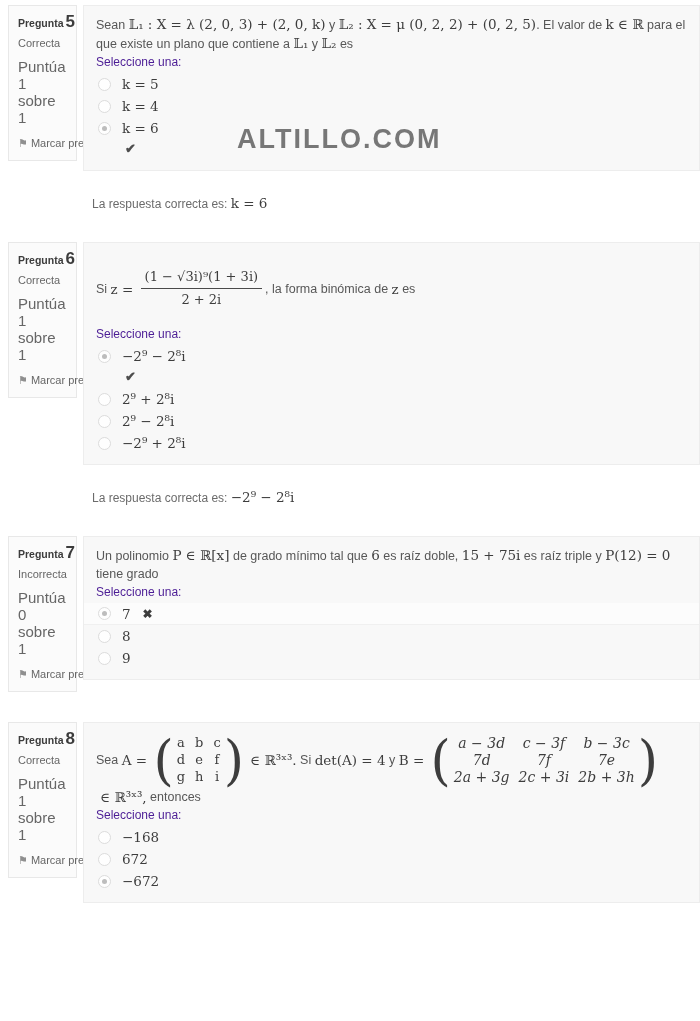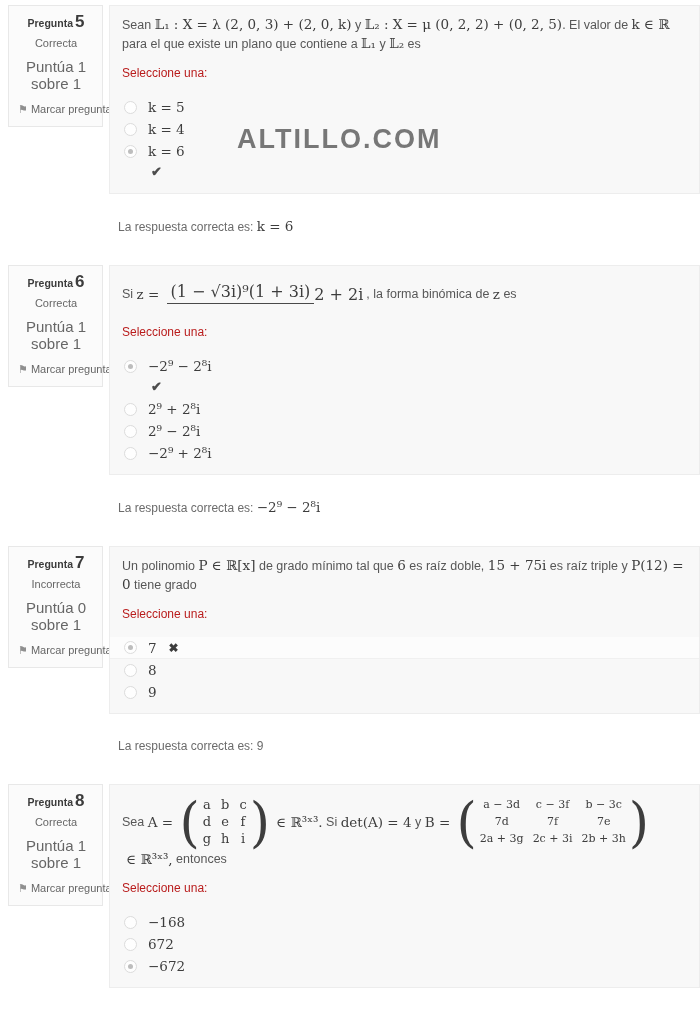--- a/index.html
+++ b/index.html
@@ -8,25 +8,24 @@
     width: 700px;
     background: #ffffff;
     font-family: "Liberation Sans", sans-serif;
     position: relative;
     padding: 5px 0 8px 0;
   }
   .que { display: flex; align-items: flex-start; margin: 0 0 30px 8px; }
 
   
   .info {
-    width: 95px; flex: none;
+    width: 69px; flex: none;
     background: #fbfbfb;
     border: 1px solid #e8e8e8;
     padding: 7px 8px 10px 9px;
-    text-align: center;
   }
   .qtitle { margin: 0 0 5px 0; color: #3c3c3c; line-height: 18px; }
   .qword { font-size: 10.5px; font-weight: bold; }
   .qnum  { font-size: 17px;  font-weight: bold; margin-left: 2px; }
   .state { font-size: 11px; color: #666; margin-bottom: 9px; }
   .grade { font-size: 15px; color: #666; margin-bottom: 11px; }
   .flag  { font-size: 11px; color: #666; cursor: pointer; white-space: nowrap; }
   .flag-ico { color: #8f8f8f; font-size: 11px; margin-right: 3px; }
 
   
@@ -35,22 +34,22 @@
     background: #f8f8f8;
     border: 1px solid #ededed;
     padding: 9px 12px 10px 12px;
   }
   .qtext { font-size: 12.5px; color: #575757; line-height: 18px; }
   .math  { font-family: "DejaVu Serif", serif; font-size: 13.5px; color: #3d3d3d; }
   .qrow  { display: flex; align-items: center; flex-wrap: wrap; }
   .qrow > span { white-space: pre; }
   .qline2 { margin-top: 3px; }
 
-  .prompt { font-size: 12px; color: #b91c1c; margin-top: 13px; }
-  .answerlist { margin-top: 16px; }
+  .prompt { font-size: 12px; color: #4c1d95; margin-top: 2px; }
+  .answerlist { margin-top: 4px; }
   .opt { display: flex; align-items: center; min-height: 22px; padding-left: 2px; }
   .radio {
     width: 13px; height: 13px; border-radius: 50%;
     border: 1px solid #dcdcdc; background: #fefefe;
     flex: none; margin-right: 11px; position: relative; cursor: pointer;
   }
   .radio.checked::after {
     content: ""; position: absolute; left: 3px; top: 3px; right: 3px; bottom: 3px;
     border-radius: 50%; background: #bdbdbd;
   }
@@ -60,33 +59,33 @@
   .cross { color: #3c3c3c; font-size: 12px; font-weight: bold; margin-left: 12px; }
   .row-incorrect {
     background: #fcfcfc; border-bottom: 1px solid #f0f0f0;
     margin: 0 -12px; padding: 0 12px 0 14px;
   }
 
   .outcome { margin: 24px 0 0 9px; font-size: 12px; color: #6b6b6b; line-height: 16px; }
   .outcome .math { font-size: 13.5px; }
 
   
-  .frac { display: inline-flex; flex-direction: row; align-items: center;
-          font-family: "DejaVu Serif", serif; font-size: 16px; color: #3d3d3d; margin: 8px 3px; }
+  .frac { display: inline-flex; flex-direction: column; align-items: center;
+          font-family: "DejaVu Serif", serif; font-size: 13px; color: #3d3d3d; margin: 16px 3px; }
   .frac .num { padding: 0 4px 2px 4px; border-bottom: 1px solid #4a4a4a; }
   .frac .den { padding-top: 2px; }
 
   
   .matrix { display: inline-flex; align-items: center; margin: 0 2px; }
   .paren { font-family: "DejaVu Serif", serif; font-size: 52px; line-height: 56px;
            color: #3d3d3d; transform: scaleY(1.04); }
   .mgrid { display: grid; grid-auto-rows: 17px; align-items: center; text-align: center;
            font-family: "DejaVu Serif", serif; font-size: 13px; color: #3d3d3d; margin: 0 3px; }
   .mgrid-a { grid-template-columns: repeat(3, auto); column-gap: 10px; }
-  .mgrid-b { grid-template-columns: repeat(3, auto); column-gap: 9px; font-size: 11px; }
+  .mgrid-b { grid-template-columns: repeat(3, auto); column-gap: 9px; font-size: 14px; font-style: italic; }
 
   .watermark {
     position: absolute; left: 237px; top: 124px;
     font-weight: bold; font-size: 27px; letter-spacing: 2px;
     color: rgba(82,82,82,0.78); pointer-events: none; z-index: 5;
   }
 </style>
 </head>
 <body>
 
@@ -208,23 +207,20 @@
         </div>
         <div class="opt">
           <span class="radio"></span>
           <span class="opt-label">8</span>
         </div>
         <div class="opt">
           <span class="radio"></span>
           <span class="opt-label">9</span>
         </div>
       </div>
-    </div>
-    <div class="outcome">
-      <span>La respuesta correcta es: </span><span>9</span>
     </div>
   </div>
 </div>
 
 <div class="que">
   <div class="info">
     <div class="qtitle">
       <span class="qword">Pregunta</span><span class="qnum">8</span>
     </div>
     <div class="state">Correcta</div>

